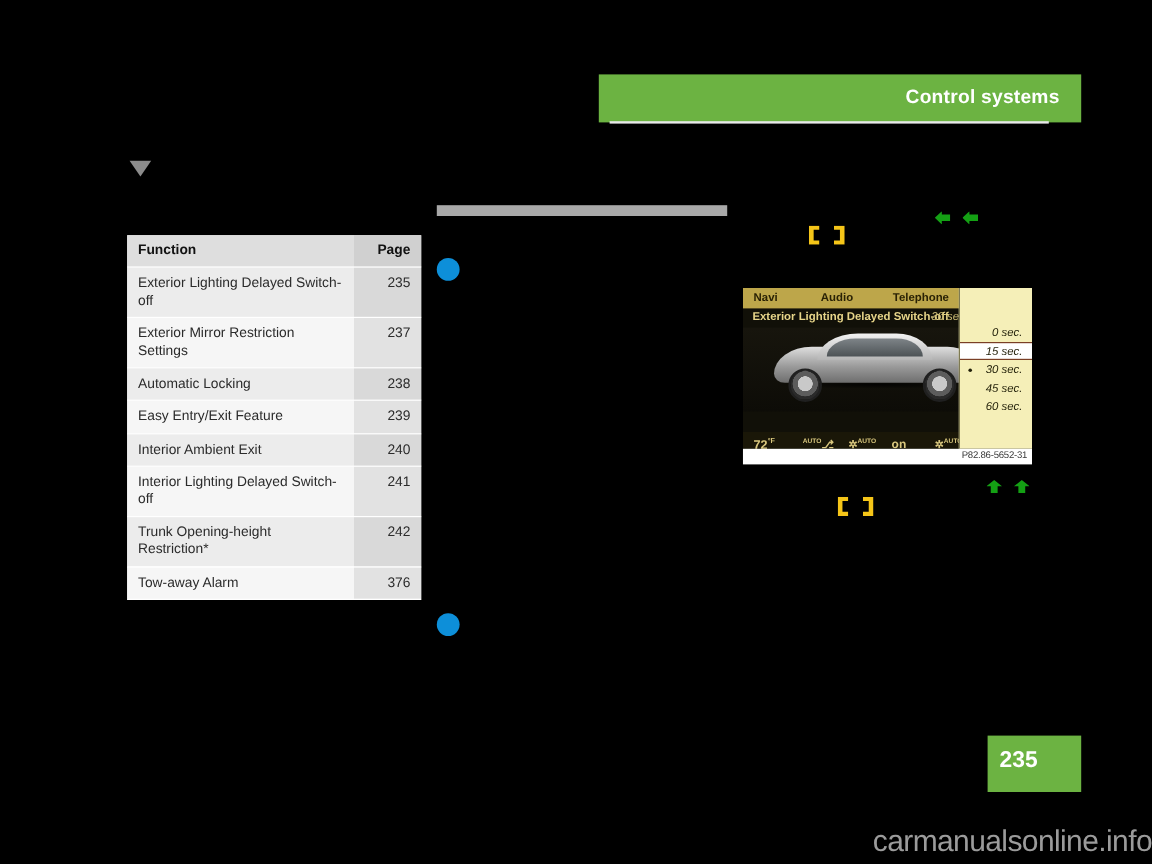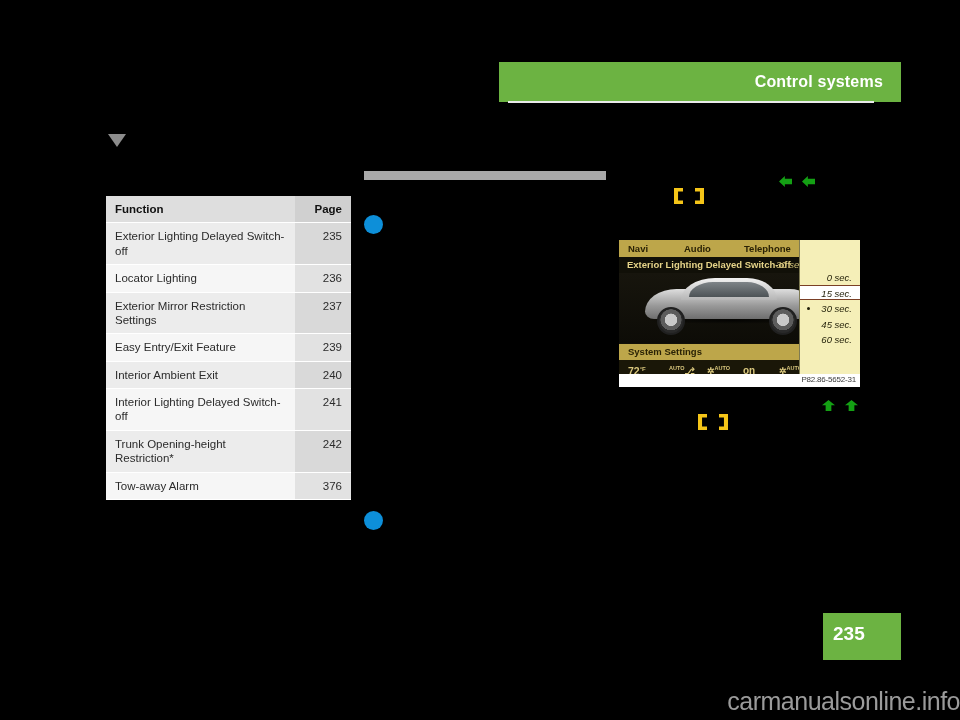--- a/index.html
+++ b/index.html
@@ -365,26 +365,26 @@
       <th class="col-func">Function</th>
       <th class="col-page">Page</th>
     </tr>
   </thead>
   <tbody>
     <tr>
       <td class="col-func">Exterior Lighting Delayed Switch-off</td>
       <td class="col-page">235</td>
     </tr>
     <tr>
-      <td class="col-func">Locator Lighting</td>
-      <td class="col-page">236</td>
-    </tr>
-    <tr>
       <td class="col-func">Exterior Mirror Restriction Settings</td>
       <td class="col-page">237</td>
+    </tr>
+    <tr>
+      <td class="col-func">Automatic Locking</td>
+      <td class="col-page">238</td>
     </tr>
     <tr>
       <td class="col-func">Easy Entry/Exit Feature</td>
       <td class="col-page">239</td>
     </tr>
     <tr>
       <td class="col-func">Interior Ambient Exit</td>
       <td class="col-page">240</td>
     </tr>
     <tr>
@@ -431,23 +431,20 @@
 
     <div class="nav-carwrap">
       <div class="car-shadow"></div>
       <div class="car-body"></div>
       <div class="car-roof"></div>
       <div class="car-glass"></div>
       <div class="wheel wheel-front"></div>
       <div class="wheel wheel-rear"></div>
     </div>
 
-    <div class="nav-sysbar">
-      <span>System Settings</span>
-    </div>
 
     <div class="nav-climate">
       <span class="c-item c-temp"><span>72</span><sup>°F</sup></span>
       <span class="c-item c-i1"><span class="c-sup">AUTO</span>⎇</span>
       <span class="c-item c-i2">✲<span class="c-sup">AUTO</span></span>
       <span class="c-item c-on">on</span>
       <span class="c-item c-i3">✲<span class="c-sup">AUTO</span></span>
       <span class="c-item c-i4"><span class="c-sup">AUTO</span></span>
     </div>
 

